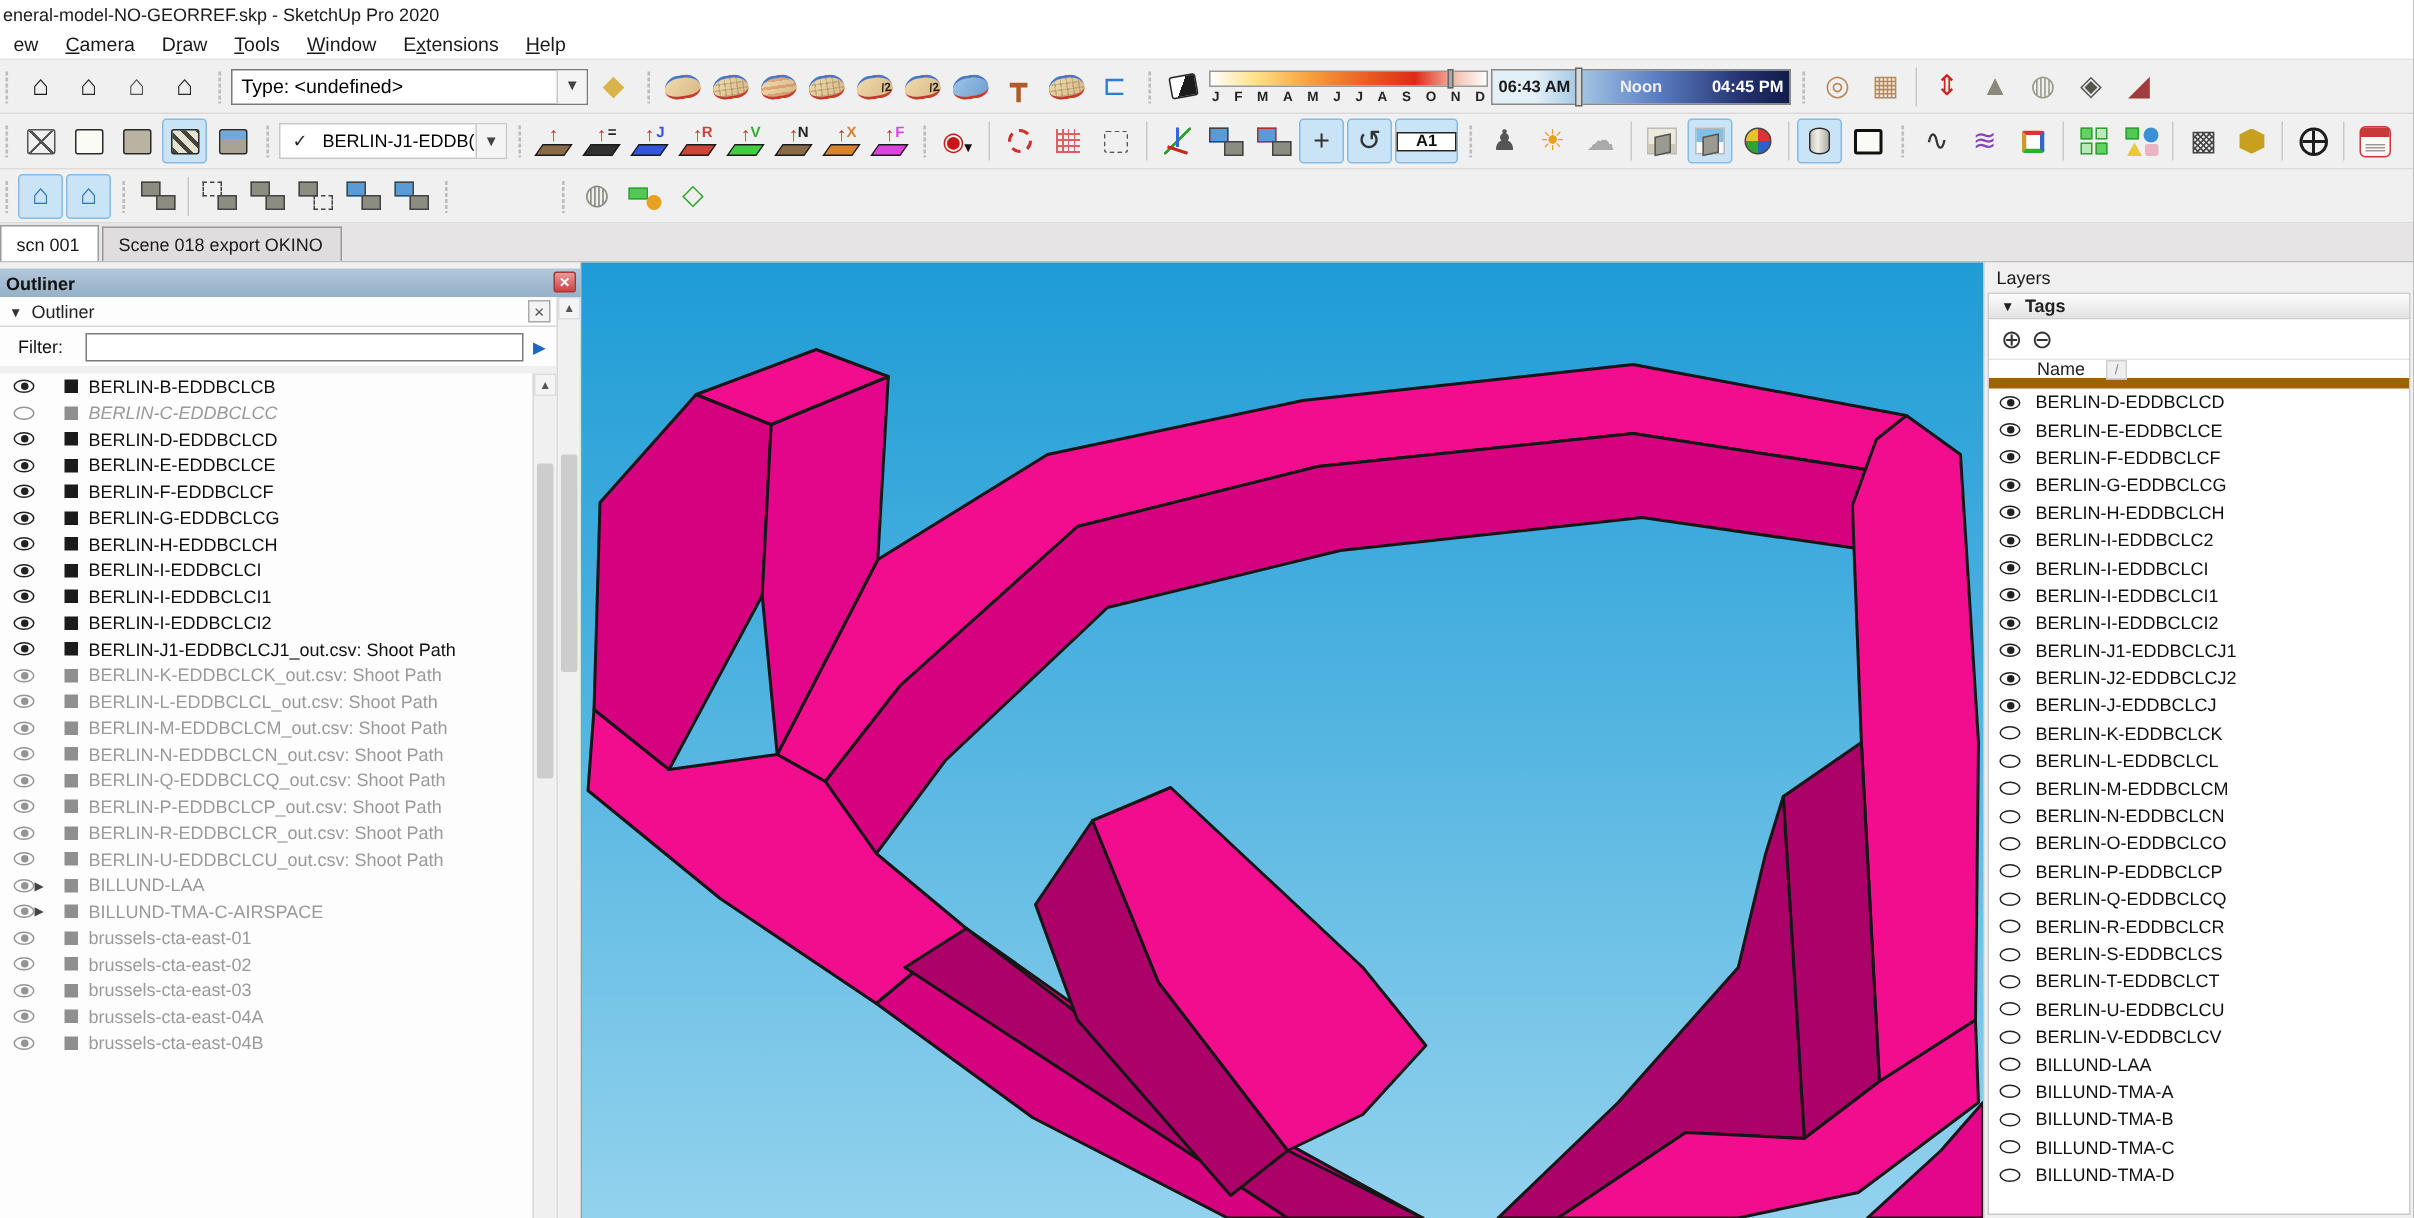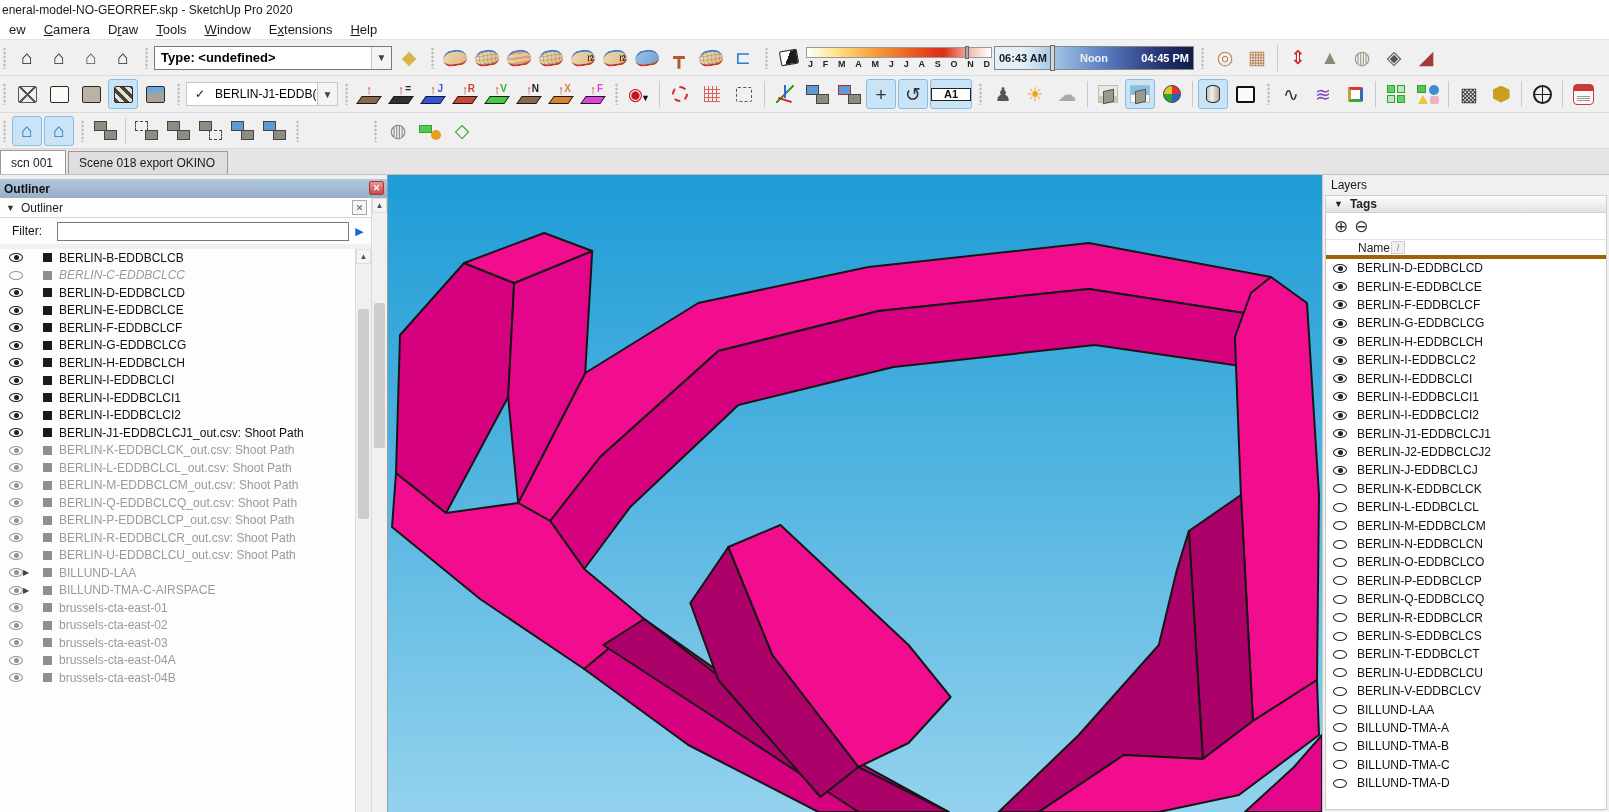--- a/index.html
+++ b/index.html
@@ -74,21 +74,21 @@
   .trio.v2 .sq{width:13px;height:8px;top:4px;} .trio.v2 .ci{background:#E8A020;top:auto;bottom:0;}
   .hexa{width:17px;height:17px;background:#C8A020;clip-path:polygon(50% 0,100% 25%,100% 75%,50% 100%,0 75%,0 25%);border:0;}
   .globe{width:19px;height:19px;border:2px solid #1c1c1c;border-radius:50%;background:
      linear-gradient(90deg,transparent 44%,#1c1c1c 44% 56%,transparent 56%),
      linear-gradient(0deg,transparent 44%,#1c1c1c 44% 56%,transparent 56%);}
   .badge{width:21px;height:21px;background:linear-gradient(#C83A3A 0 32%,#FFF8F4 32%);border:1.5px solid #C83A3A;border-radius:4px;display:flex;align-items:flex-end;justify-content:center;}
   .badge s{display:block;width:13px;border-top:1px solid #999;border-bottom:3px double #999;height:5px;margin-bottom:3px;text-decoration:none;}
 
   
   .combo{display:flex;align-items:center;height:24px;background:#fff;border:1px solid #7A7A7A;}
-  .combo .cval{flex:1;padding:0 6px;font-size:13px;font-weight:bold;white-space:nowrap;overflow:hidden;}
+  .combo .cval{flex:1;padding:0 6px;font-size:13px;font-weight:normal;white-space:nowrap;overflow:hidden;}
   .combo .cbtn{width:20px;height:100%;border-left:1px solid #C8C8C8;background:#F4F4F4;display:flex;align-items:center;justify-content:center;font-size:10px;color:#444;}
   .combo2 .cval{font-weight:normal;font-size:12px;}
   .checkmark{font-size:12px;margin:0 4px 0 8px;color:#222;}
 
   
   .mslider{width:186px;display:flex;flex-direction:column;justify-content:center;}
   .mtrack{height:11px;border:1px solid #999;background:linear-gradient(90deg,#FFFFFF,#FFE289 16%,#F6A13C 36%,#E85A22 58%,#DD2B18 74%,#F5C8B8 90%,#FFFFFF);position:relative;}
   .mhandle{position:absolute;top:-2px;bottom:-2px;width:4px;background:#AAA;border:1px solid #666;}
   .mticks{display:flex;justify-content:space-between;font-size:9px;font-weight:bold;color:#222;padding:1px 2px 0 2px;}
   .tslider{width:200px;height:24px;border:1px solid #888;position:relative;background:linear-gradient(90deg,#E4F0F8 0 14%,#A8CAE6 28%,#5B7EC4 55%,#23306E 85%,#101C48);}
@@ -139,21 +139,21 @@
   .fB{fill:#F20D8E;} .fB2{fill:#E3058A;} .fM{fill:#D6017E;} .fD{fill:#AB0168;}
   #viewport polygon{stroke:#161616;stroke-width:2;stroke-linejoin:round;}
 
   
   #rtray{width:287px;background:#F1F0F0;border-left:1px solid #C8C8C8;padding:0 2px;}
   .rtitle{height:20px;display:flex;align-items:center;font-size:12px;color:#1a1a1a;padding-left:6px;}
   .tags-head{height:18px;background:linear-gradient(#FDFDFD,#E2E2E2);border:1px solid #CFCFCF;display:flex;align-items:center;font-size:12px;font-weight:bold;color:#222;padding-left:8px;gap:7px;}
   .tags-head .tri{font-size:9px;font-weight:normal;}
   .tags-box{background:#FFFFFF;border:1px solid #CACACA;border-top:none;height:597px;overflow:hidden;}
   .tags-tools{height:26px;display:flex;align-items:center;gap:6px;padding-left:8px;font-size:17px;color:#333;}
-  .name-head{height:20px;display:flex;align-items:center;border-top:1px solid #E4E4E4;border-bottom:4px solid #a16207;font-size:12px;color:#222;padding-left:32px;gap:1px;}
+  .name-head{height:20px;display:flex;align-items:center;border-top:1px solid #E4E4E4;border-bottom:7px solid #a16207;font-size:12px;color:#222;padding-left:32px;gap:14px;}
   .sortbox{width:14px;height:13px;background:#EFEFEF;border:1px solid #D0D0D0;font-size:9px;color:#888;display:flex;align-items:center;justify-content:center;}
   .trow{height:18.4px;display:flex;align-items:center;padding-left:7px;font-size:12px;color:#111;white-space:nowrap;}
   .trow .eye{margin-right:10px;}
 </style>
 </head>
 <body>
 
 <div id="win">
   <div id="titlebar">
     <span>eneral-model-NO-GEORREF.skp - SketchUp Pro 2020</span>
@@ -651,20 +651,26 @@
             <span class="eye open"></span>
             <span class="noexp"></span>
             <span class="sq"></span>
             <span>BERLIN-L-EDDBCLCL_out.csv: Shoot Path</span>
           </div>
           <div class="orow dim">
             <span class="eye open"></span>
             <span class="noexp"></span>
             <span class="sq"></span>
             <span>BERLIN-M-EDDBCLCM_out.csv: Shoot Path</span>
+          </div>
+          <div class="orow dim">
+            <span class="eye open"></span>
+            <span class="noexp"></span>
+            <span class="sq"></span>
+            <span>BERLIN-N-EDDBCLCN_out.csv: Shoot Path</span>
           </div>
           <div class="orow dim">
             <span class="eye open"></span>
             <span class="noexp"></span>
             <span class="sq"></span>
             <span>BERLIN-Q-EDDBCLCQ_out.csv: Shoot Path</span>
           </div>
           <div class="orow dim">
             <span class="eye open"></span>
             <span class="noexp"></span>

